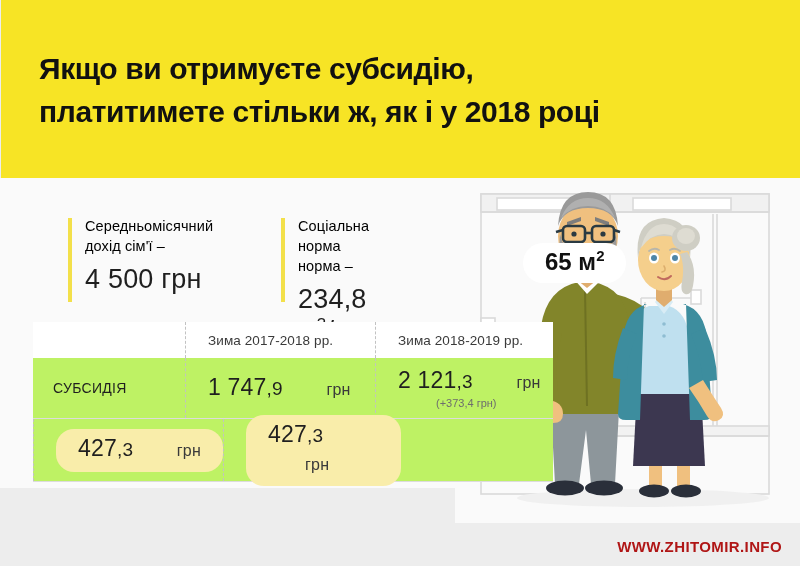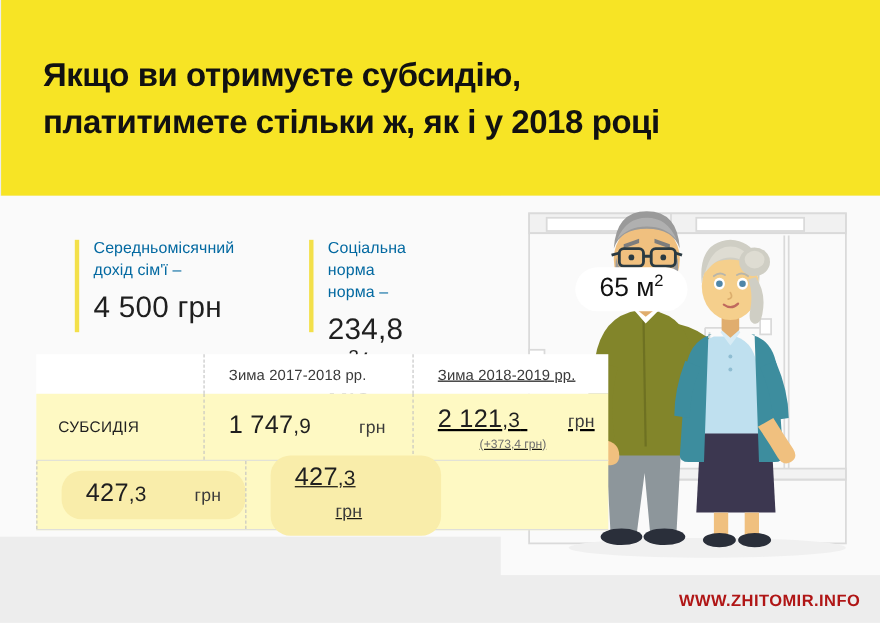--- a/index.html
+++ b/index.html
@@ -66,21 +66,21 @@
   }
   .scene svg { display: block; }
 
   .area-badge {
     position: absolute;
     left: 523px;
     top: 243px;
     background: #ffffff;
     border-radius: 22px;
     padding: 7px 22px 9px 22px;
-    font-weight: normal;
+    font-weight: bold;
     font-size: 24px;
     color: #111111;
     letter-spacing: 0px;
     line-height: 1;
   }
   .area-badge sup {
     font-size: 15px;
     vertical-align: super;
     line-height: 0;
   }
@@ -102,21 +102,21 @@
     left: 0; top: 2px;
     width: 4px;
     height: 84px;
     background: #f3e04a;
   }
   .stat-0 { left: 0px; }
   .stat-1 { left: 213px; }
   .stat-label {
     font-size: 14.5px;
     line-height: 20px;
-    color: #0369a1;
+    color: #000000;
     font-weight: normal;
     white-space: pre-line;
     letter-spacing: 0.1px;
   }
   .stat-value {
     margin-top: 7px;
     font-size: 27px;
     line-height: 32px;
     color: #1f1f1f;
     font-weight: normal;
@@ -137,34 +137,34 @@
   }
   .table-row {
     display: flex;
     align-items: stretch;
   }
   .thead {
     background: #ffffff;
     height: 36px;
   }
   .tbody-row {
-    background: #fef9c3;
+    background: #bef264;
     border-bottom: 1px solid #dcdcdc;
   }
   .tbody-row.r0 { height: 60px; }
   .tbody-row.r1 { height: 62px; }
   .cell {
     box-sizing: border-box;
     display: flex;
     flex-direction: column;
     justify-content: center;
   }
   .c0 { width: 152px; padding-left: 20px; }
   .c1 { width: 190px; padding-left: 22px; border-left: 1px dashed #c2c2c2; }
-  .c2 { width: 178px; padding-left: 22px; border-left: 1px dashed #c2c2c2; text-decoration: underline; }
+  .c2 { width: 178px; padding-left: 22px; border-left: 1px dashed #c2c2c2; }
   .thead .c0 { border-left: none; }
   .thead .cell { justify-content: center; }
   .th-text {
     font-size: 13.5px;
     color: #3a3a3a;
     letter-spacing: 0.1px;
   }
   .row-label {
     font-size: 14px;
     color: #1f1f1f;

